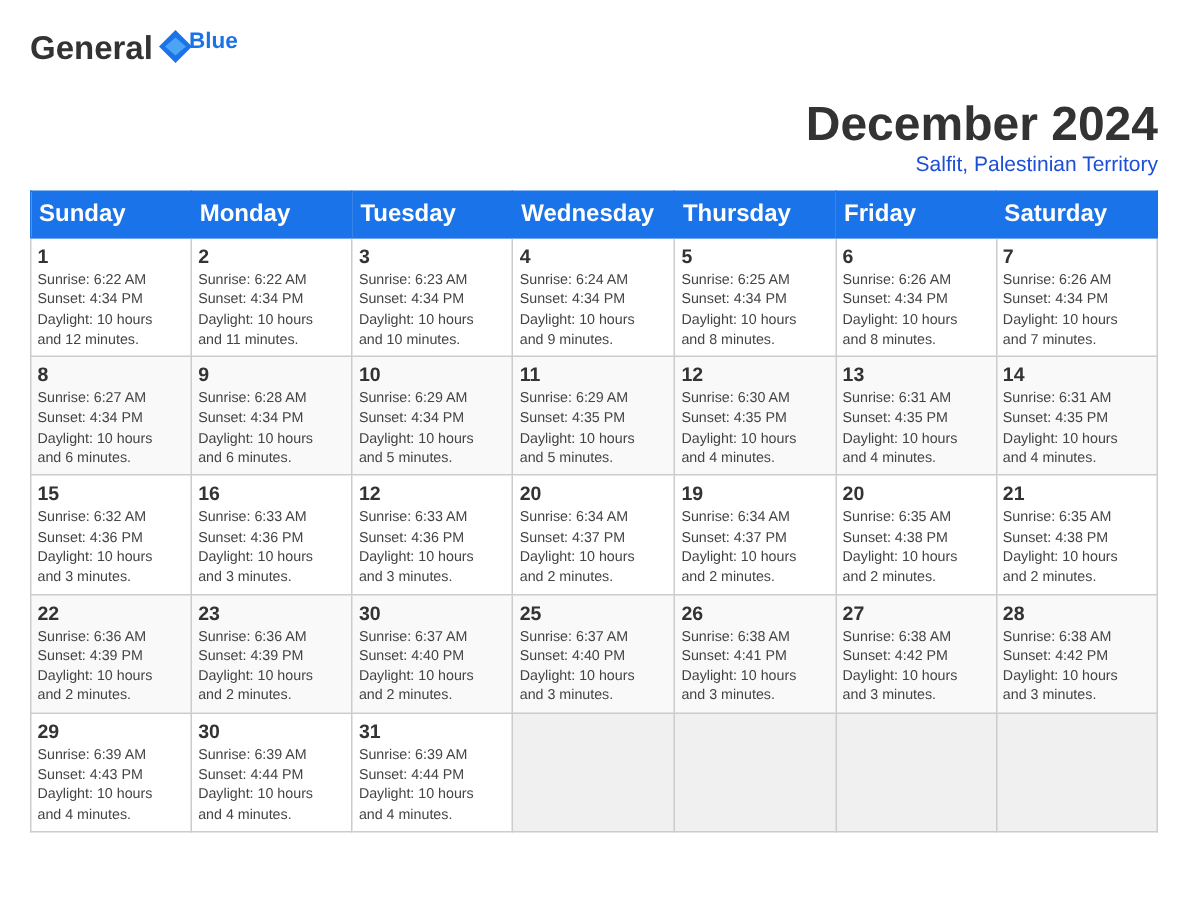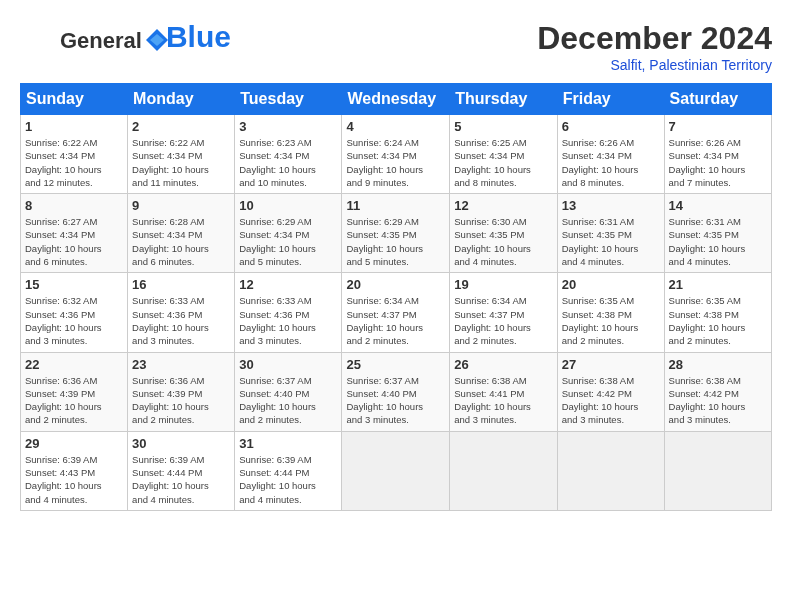--- a/index.html
+++ b/index.html
@@ -20,20 +20,21 @@
       display: flex;
       align-items: center;
     }
     .title-area {
       text-align: right;
     }
     .month-title {
       font-size: 32px;
       font-weight: bold;
       color: #333;
+      margin-top: 44px;
     }
     .location {
       font-size: 14px;
       color: #1d4ed8;
     }
     .calendar {
       width: 100%;
       border-collapse: collapse;
       font-size: 10px;
     }
@@ -72,28 +73,28 @@
     .empty-cell {
       background: #f0f0f0 !important;
     }
   </style>
 </head>
 <body>
 
 <div class="header-area">
   <div class="logo">
     <div>
-      <div style="display:flex;align-items:flex-end;margin-left:40px;">
+      <div style="display:flex;align-items:flex-start;">
         <div style="font-size:22px;font-weight:bold;color:#333;line-height:1.1;">
           <span style="color:#333;">General</span><svg width="26" height="26" viewBox="0 0 26 26" style="vertical-align:middle;margin-left:2px;margin-top:-4px;">
               <polygon points="13,2 24,13 13,24 2,13" fill="#1a73e8"></polygon>
               <polygon points="13,7 20,13 13,19 6,13" fill="#4da3f5"></polygon>
             </svg>
         </div>
-        <div style="font-size:30px;font-weight:bold;color:#1a73e8;line-height:1.1;margin-left:-4px;">Blue</div>
+        <div style="font-size:15px;font-weight:bold;color:#1a73e8;line-height:1.1;margin-left:-4px;">Blue</div>
       </div>
     </div>
   </div>
   <div class="title-area">
     <div class="month-title">December 2024</div>
     <div class="location">Salfit, Palestinian Territory</div>
   </div>
 </div>
 
 <table class="calendar">

